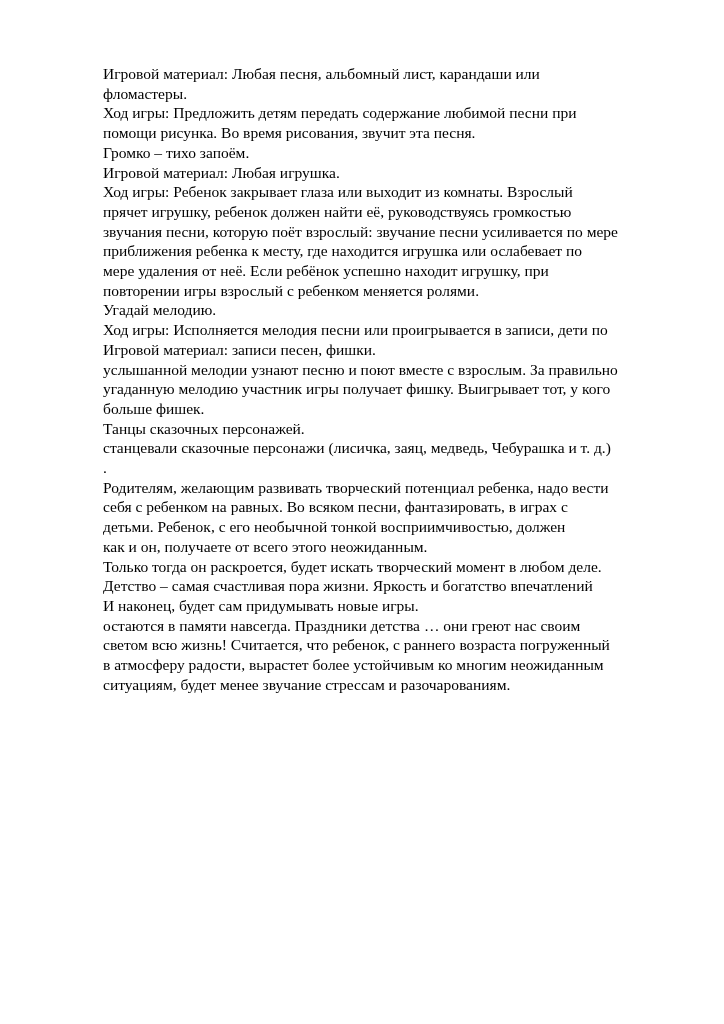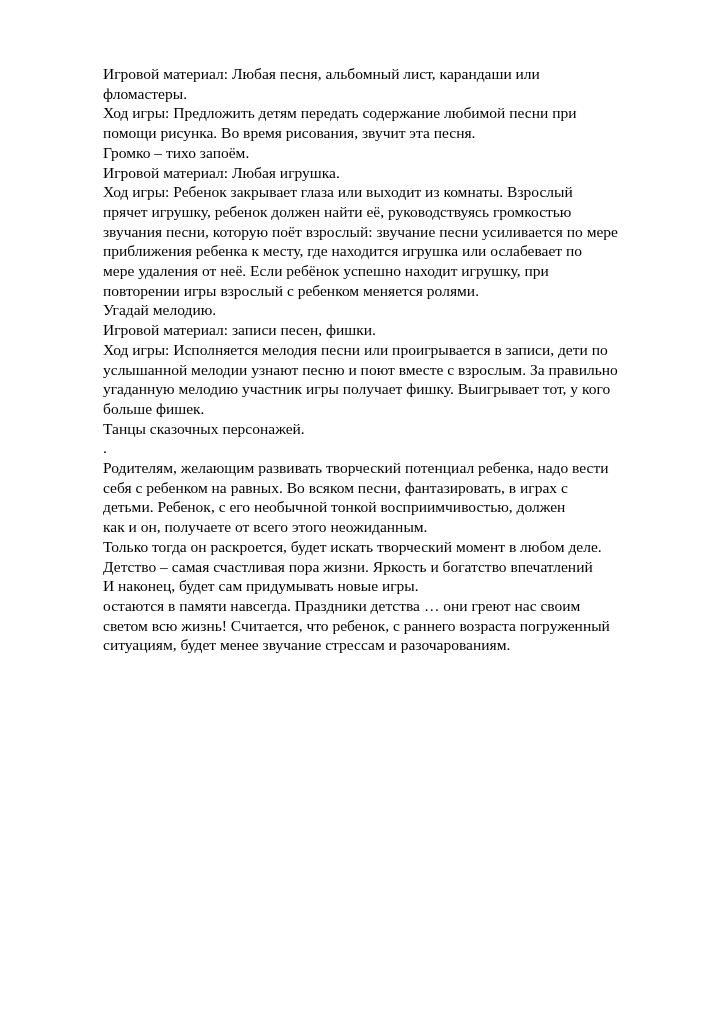--- a/index.html
+++ b/index.html
@@ -40,31 +40,33 @@
       <div class="text-line">помощи рисунка. Во время рисования, звучит эта песня.</div>
       <div class="text-line">Громко – тихо запоём.</div>
       <div class="text-line">Игровой материал: Любая игрушка.</div>
       <div class="text-line">Ход игры: Ребенок закрывает глаза или выходит из комнаты. Взрослый</div>
       <div class="text-line">прячет игрушку, ребенок должен найти её, руководствуясь громкостью</div>
       <div class="text-line">звучания песни, которую поёт взрослый: звучание песни усиливается по мере</div>
       <div class="text-line">приближения ребенка к месту, где находится игрушка или ослабевает по</div>
       <div class="text-line">мере удаления от неё. Если ребёнок успешно находит игрушку, при</div>
       <div class="text-line">повторении игры взрослый с ребенком меняется ролями.</div>
       <div class="text-line">Угадай мелодию.</div>
+      <div class="text-line">Ход игры: Исполняется мелодия песни или проигрывается в записи, дети по</div>
       <div class="text-line">Игровой материал: записи песен, фишки.</div>
-      <div class="text-line">Ход игры: Исполняется мелодия песни или проигрывается в записи, дети по</div>
       <div class="text-line">услышанной мелодии узнают песню и поют вместе с взрослым. За правильно</div>
       <div class="text-line">угаданную мелодию участник игры получает фишку. Выигрывает тот, у кого</div>
       <div class="text-line">больше фишек.</div>
       <div class="text-line">Танцы сказочных персонажей.</div>
+      <div class="text-line">станцевали сказочные персонажи (лисичка, заяц, медведь, Чебурашка и т. д.)</div>
       <div class="text-line">.</div>
       <div class="text-line">Родителям, желающим развивать творческий потенциал ребенка, надо вести</div>
       <div class="text-line">себя с ребенком на равных. Во всяком песни, фантазировать, в играх с</div>
       <div class="text-line">детьми. Ребенок, с его необычной тонкой восприимчивостью, должен</div>
       <div class="text-line">как и он, получаете от всего этого неожиданным.</div>
       <div class="text-line">Только тогда он раскроется, будет искать творческий момент в любом деле.</div>
       <div class="text-line">Детство – самая счастливая пора жизни. Яркость и богатство впечатлений</div>
       <div class="text-line">И наконец, будет сам придумывать новые игры.</div>
       <div class="text-line">остаются в памяти навсегда. Праздники детства … они греют нас своим</div>
       <div class="text-line">светом всю жизнь! Считается, что ребенок, с раннего возраста погруженный</div>
+      <div class="text-line">в атмосферу радости, вырастет более устойчивым ко многим неожиданным</div>
       <div class="text-line">ситуациям, будет менее звучание стрессам и разочарованиям.</div>
     </div>
 </div>
 
 </body></html>

